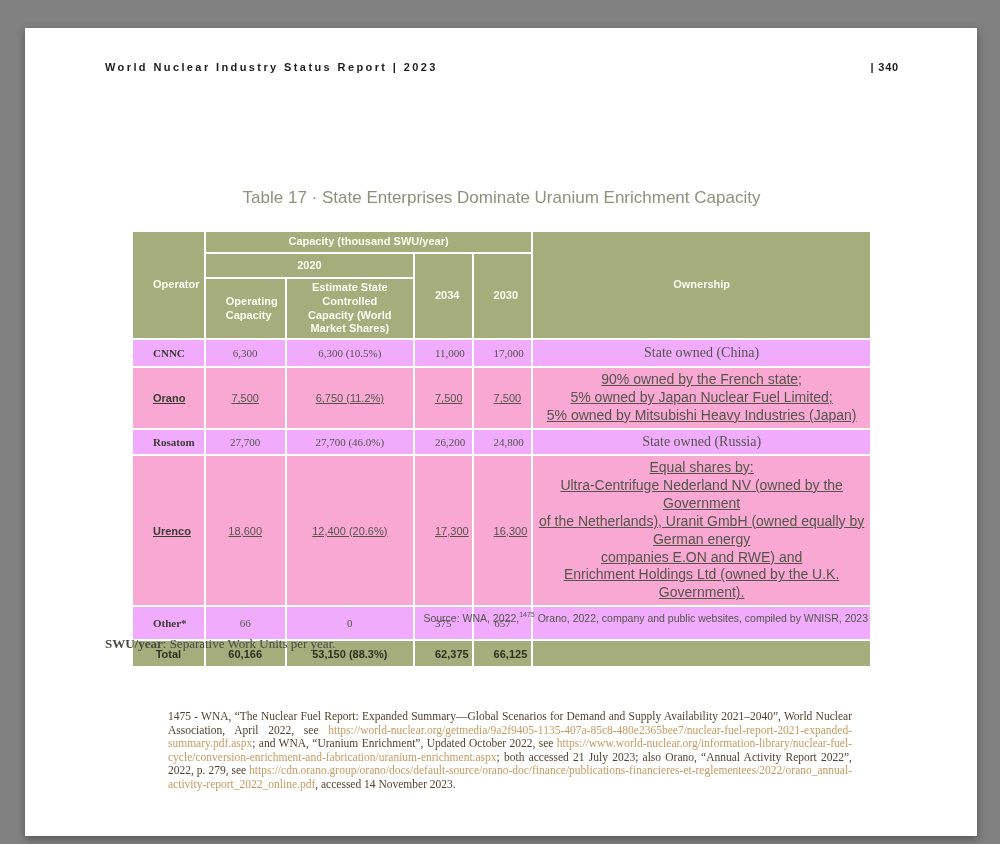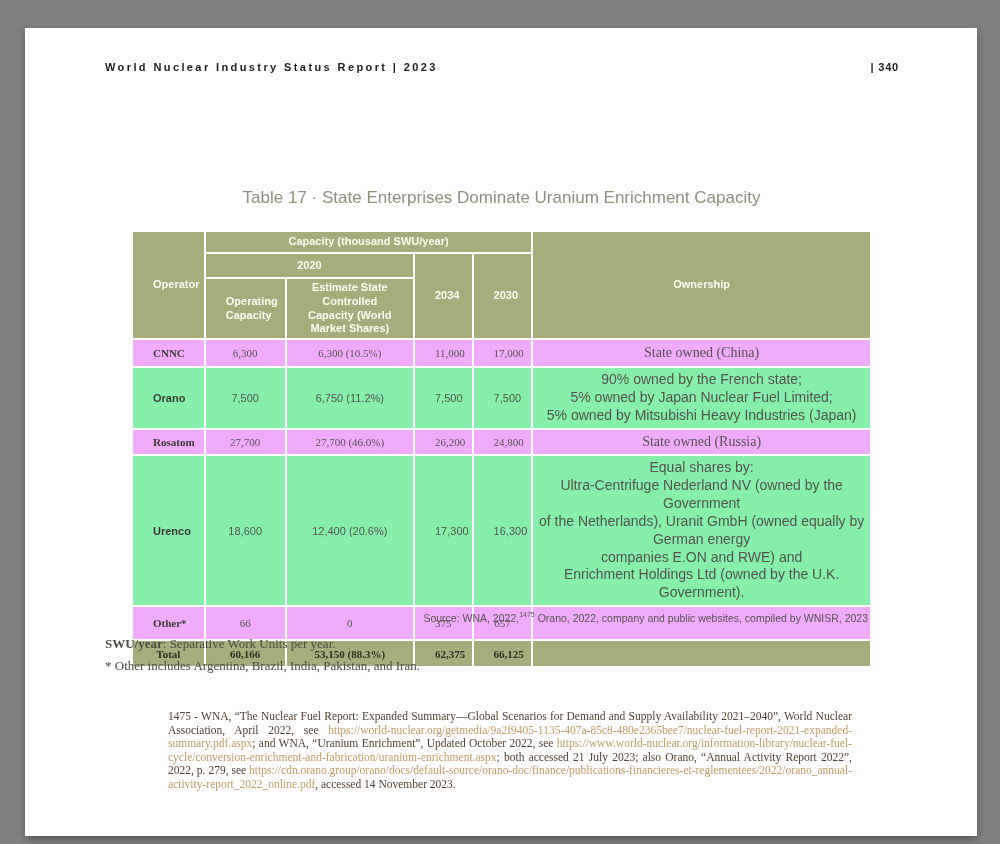--- a/index.html
+++ b/index.html
@@ -47,25 +47,25 @@
   tr.hrow1 { height:20px; }
   tr.hrow2 { height:23px; }
   tr.hrow3 { height:58px; }
   tr.r-cnnc   { height:26px; }
   tr.r-orano  { height:60px; }
   tr.r-rosatom{ height:24px; }
   tr.r-urenco { height:82px; }
   tr.r-other  { height:32px; }
   tr.r-total  { height:25px; }
   tr.light td { background:#f0abfc;font-family:Liberation Serif, serif; }
-  tr.dark  td { background:#86efac; }
+  tr.dark  td { background:#f9a8d4;text-decoration:underline; }
   td.op  { font-weight:bold; color:#3a3b2f; }
   td.num { color:#54554a; }
   td.own { color:#54554a; font-size:14px; white-space:pre-line; line-height:1.28; padding:3px 4px; }
-  tr.r-total td { background:#a5ad7d; color:#2e3122; font-weight:bold;font-family:Liberation Serif, serif; }
+  tr.r-total td { background:#a5ad7d; color:#2e3122; font-weight:bold; }
 
   
   .source-line {
     position:absolute; top:583px; left:108px; width:735px;
     text-align:right; font-size:10.5px; color:#54554a;
   }
   .source-line sup { font-size:7px; }
 
   
   .note {
@@ -179,17 +179,16 @@
         <td class="own"></td>
       </tr>
     </tbody>
       </table>
   </div>
 
   <div class="source-line"><span>Source: WNA, 2022,</span><sup>1475</sup><span> Orano, 2022, company and public websites, compiled by WNISR, 2023</span></div>
 
   <div class="note note-swu"><b>SWU/year</b><span>: Separative Work Units per year.</span></div>
 
-  <div class="note note-other">* Other includes Argentina, Brazil, India, Pakistan, and Iran.</div>
 
   <div class="reference"><span>1475 - WNA, “The Nuclear Fuel Report: Expanded Summary—Global Scenarios for Demand and Supply Availability 2021–2040”, World Nuclear Association, April 2022, see </span><a class="ref-link" href="#">https://world-nuclear.org/getmedia/9a2f9405-1135-407a-85c8-480e2365bee7/nuclear-fuel-report-2021-expanded-summary.pdf.aspx</a><span>; and WNA, “Uranium Enrichment”, Updated October 2022, see </span><a class="ref-link" href="#">https://www.world-nuclear.org/information-library/nuclear-fuel-cycle/conversion-enrichment-and-fabrication/uranium-enrichment.aspx</a><span>; both accessed 21 July 2023; also Orano, “Annual Activity Report 2022”, 2022, p. 279, see </span><a class="ref-link" href="#">https://cdn.orano.group/orano/docs/default-source/orano-doc/finance/publications-financieres-et-reglementees/2022/orano_annual-activity-report_2022_online.pdf</a><span>, accessed 14 November 2023.</span></div>
 
 </div>
 
 </body></html>

